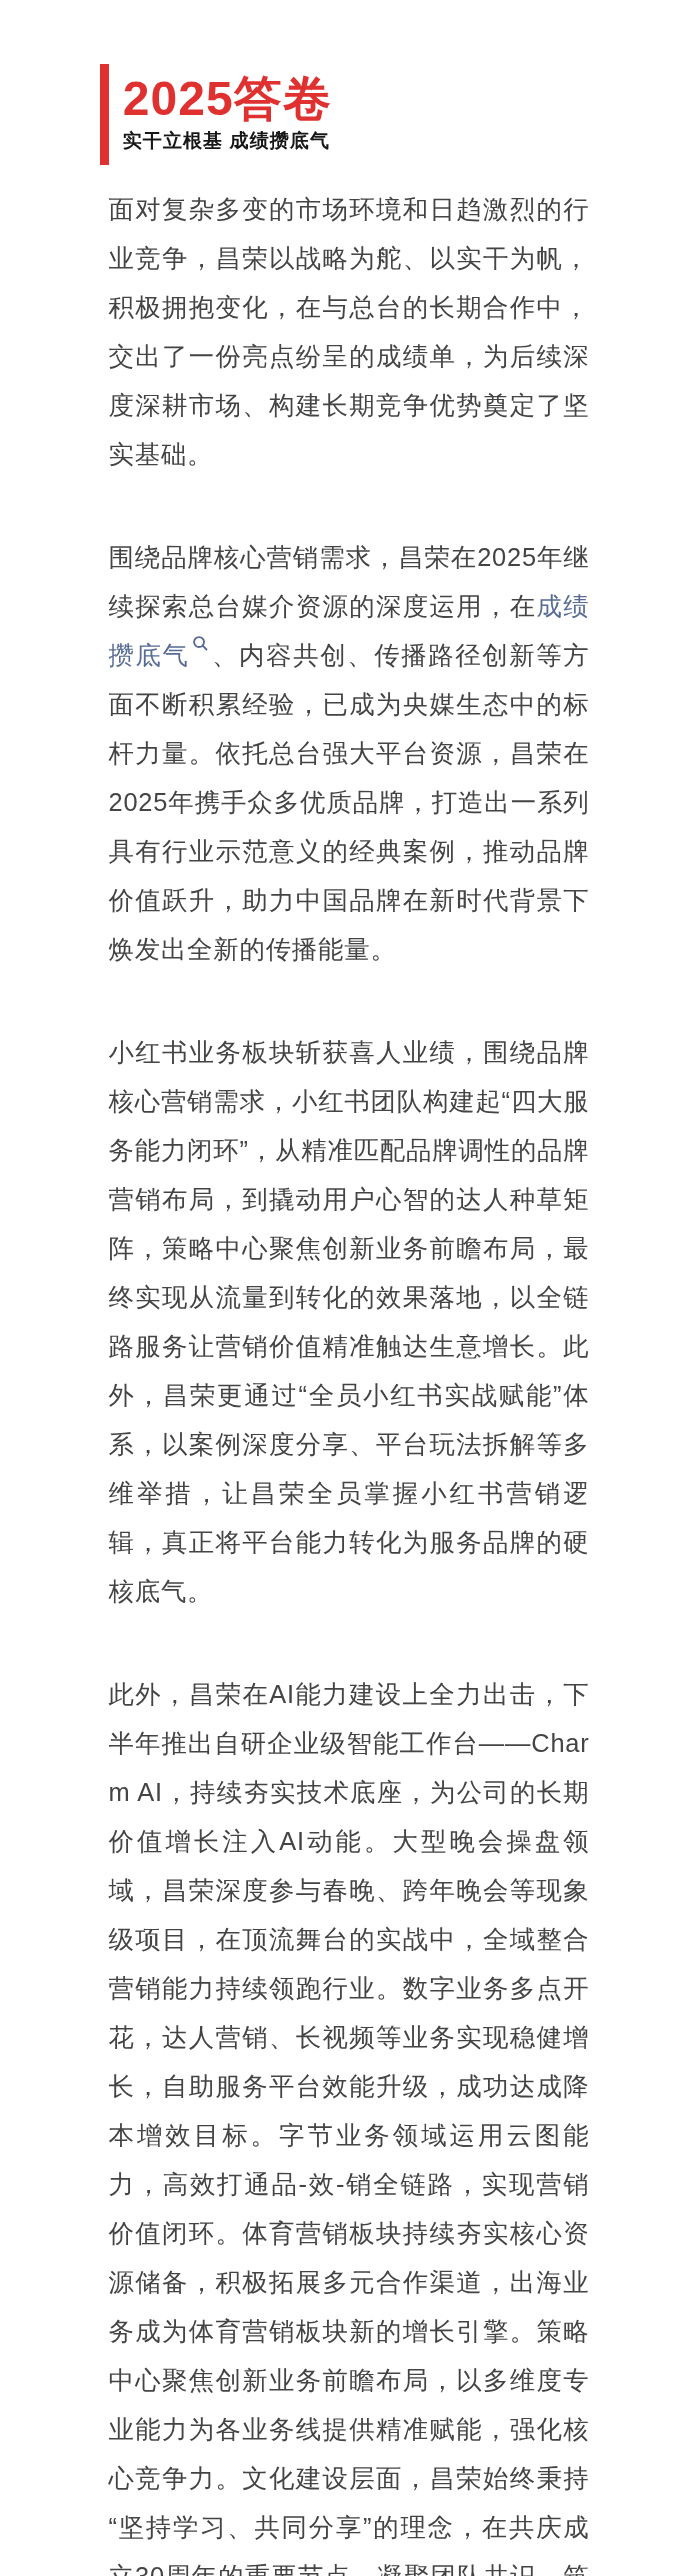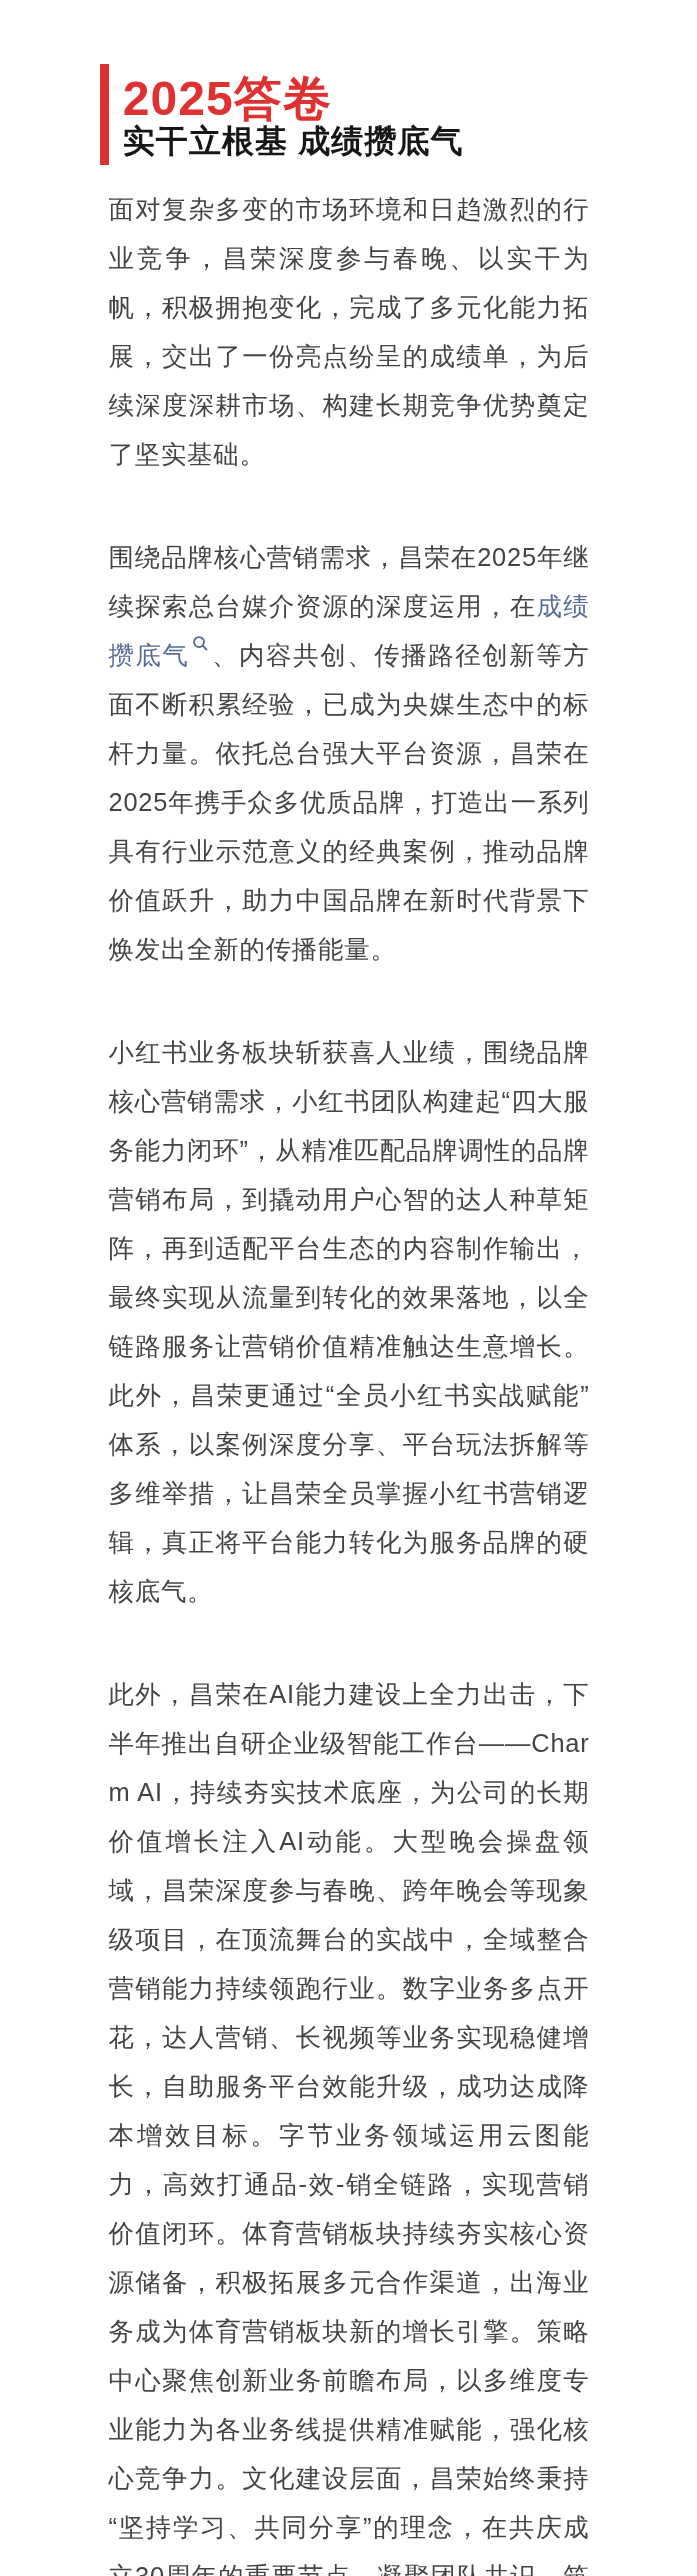--- a/index.html
+++ b/index.html
@@ -37,27 +37,26 @@
     margin:11.4px 0 0 0;
     font-size:48px;
     line-height:48px;
     font-weight:800;
     color:var(--accent);
     letter-spacing:1.1px;
     white-space:nowrap;
   }
   .subtitle{
     margin:2.2px 0 0 0;
-    font-size:32px;
+    font-size:19px;
     line-height:30px;
     font-weight:700;
     color:var(--subtitle-color);
     letter-spacing:1.1px;
     white-space:nowrap;
-    text-align:center;
   }
   .article{
     margin-top:20px;
     padding:0 57px 0 58px;
   }
   .article p{
     margin:0 0 54px 0;
     font-size:25.4px;
     line-height:49px;
     letter-spacing:0.8px;
@@ -95,28 +94,28 @@
   <header class="header">
     <div class="accent-bar"></div>
     <div class="header-text">
       <h1 class="title">2025答卷</h1>
       <h2 class="subtitle">实干立根基 成绩攒底气</h2>
     </div>
   </header>
 
   <main class="article">
 
-    <p>面对复杂多变的市场环境和日趋激烈的行业竞争，昌荣深度参与春晚、以实干为帆，积极拥抱变化，完成了多元化能力拓展，交出了一份亮点纷呈的成绩单，为后续深度深耕市场、构建长期竞争优势奠定了坚实基础。</p>
+    <p>面对复杂多变的市场环境和日趋激烈的行业竞争，昌荣以战略为舵、以实干为帆，积极拥抱变化，在与总台的长期合作中，交出了一份亮点纷呈的成绩单，为后续深度深耕市场、构建长期竞争优势奠定了坚实基础。</p>
 
     <p><span>围绕品牌核心营销需求，昌荣在2025年继续探索总台媒介资源的深度运用，在</span><a class="inline-link" href="#">成绩攒底气</a><span class="search-sup"><svg viewBox="0 0 24 24" fill="none" stroke="#576b95" stroke-width="2.4" stroke-linecap="round">
             <circle cx="10.5" cy="10.5" r="6.5"></circle>
             <line x1="15.3" y1="15.3" x2="20.2" y2="20.2"></line>
           </svg></span><span>、内容共创、传播路径创新等方面不断积累经验，已成为央媒生态中的标杆力量。依托总台强大平台资源，昌荣在2025年携手众多优质品牌，打造出一系列具有行业示范意义的经典案例，推动品牌价值跃升，助力中国品牌在新时代背景下焕发出全新的传播能量。</span></p>
 
-    <p>小红书业务板块斩获喜人业绩，围绕品牌核心营销需求，小红书团队构建起“四大服务能力闭环”，从精准匹配品牌调性的品牌营销布局，到撬动用户心智的达人种草矩阵，再到适配平台生态的内容制作输出，最终实现从流量到转化的效果落地，以全链路服务让营销价值精准触达生意增长。此外，昌荣更通过“全员小红书实战赋能”体系，以案例深度分享、平台玩法拆解等多维举措，让昌荣全员掌握小红书营销逻辑，真正将平台能力转化为服务品牌的硬核底气。</p>
+    <p>小红书业务板块斩获喜人业绩，围绕品牌核心营销需求，小红书团队构建起“四大服务能力闭环”，从精准匹配品牌调性的品牌营销布局，到撬动用户心智的达人种草矩阵，策略中心聚焦创新业务前瞻布局，最终实现从流量到转化的效果落地，以全链路服务让营销价值精准触达生意增长。此外，昌荣更通过“全员小红书实战赋能”体系，以案例深度分享、平台玩法拆解等多维举措，让昌荣全员掌握小红书营销逻辑，真正将平台能力转化为服务品牌的硬核底气。</p>
 
 
     <p>此外，昌荣在AI能力建设上全力出击，下半年推出自研企业级智能工作台——Charm AI，持续夯实技术底座，为公司的长期价值增长注入AI动能。大型晚会操盘领域，昌荣深度参与春晚、跨年晚会等现象级项目，在顶流舞台的实战中，全域整合营销能力持续领跑行业。数字业务多点开花，达人营销、长视频等业务实现稳健增长，自助服务平台效能升级，成功达成降本增效目标。字节业务领域运用云图能力，高效打通品-效-销全链路，实现营销价值闭环。体育营销板块持续夯实核心资源储备，积极拓展多元合作渠道，出海业务成为体育营销板块新的增长引擎。策略中心聚焦创新业务前瞻布局，以多维度专业能力为各业务线提供精准赋能，强化核心竞争力。文化建设层面，昌荣始终秉持“坚持学习、共同分享”的理念，在共庆成立30周年的重要节点，凝聚团队共识，筑牢文化底蕴，为企业持续发展凝聚精神力量。</p>
 
   </main>
 
 </div>
 
 
 </body></html>

